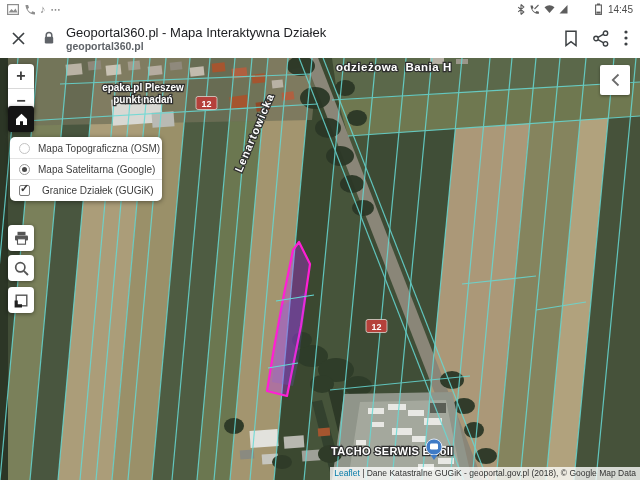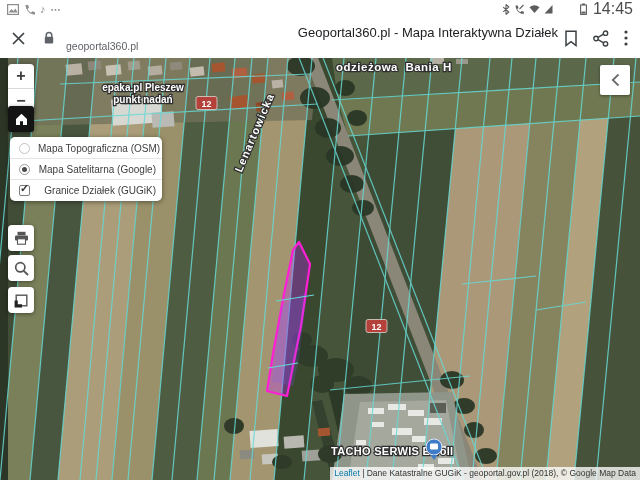--- a/index.html
+++ b/index.html
@@ -5,31 +5,31 @@
   html,body{margin:0;padding:0;}
   body{width:640px;height:480px;overflow:hidden;position:relative;background:#fff;
        font-family:"Liberation Sans",sans-serif;-webkit-font-smoothing:antialiased;}
 
   
   .status-bar{position:absolute;top:0;left:0;width:640px;height:18px;background:#fff;
     display:flex;align-items:center;justify-content:space-between;padding:0 7px;box-sizing:border-box;}
   .sb-group{display:flex;align-items:center;gap:5px;color:#8d8d8d;font-size:10px;}
   .sb-right{color:#5d5d5d;font-size:9.5px;gap:4px;}
   .sb-right svg{display:block}
-  .sb-time{color:#4c4c4c;font-size:16px;margin-left:2px;}
+  .sb-time{color:#4c4c4c;font-size:10px;margin-left:2px;}
   .sb-batt-txt{color:#4c4c4c;margin-top:28px;}
 
   
   .header{position:absolute;top:18px;left:0;width:640px;height:40px;background:#fff;
     display:flex;align-items:center;}
   .hdr-close{width:36px;display:flex;justify-content:center;cursor:pointer;}
   .hdr-lockwrap{width:26px;display:flex;justify-content:center;}
   .hdr-text{flex:1;min-width:0;padding-left:4px;}
-  .hdr-title{font-size:13px;color:#202124;line-height:15px;white-space:nowrap;overflow:hidden;text-align:right;}
-  .hdr-url{font-size:10.5px;color:#5f6368;line-height:12px;}
+  .hdr-title{font-size:13px;color:#202124;line-height:15px;white-space:nowrap;overflow:hidden;}
+  .hdr-url{font-size:10.5px;color:#5f6368;line-height:12px;font-weight:bold;}
   .hdr-actions{display:flex;align-items:center;gap:15px;padding:0 12px 0 6px;}
   .hdr-actions>div{display:flex;align-items:center;justify-content:center;}
 
   
   .map-container{position:absolute;top:58px;left:0;width:640px;height:422px;background:#4c573c;overflow:hidden;}
   .map-svg{position:absolute;top:0;left:0;}
   svg text{white-space:pre;}
   .halo{paint-order:stroke;stroke:#2e2e2e;stroke-width:2.4px;fill:#fff;
         font-family:"Liberation Sans",sans-serif;font-weight:bold;}
 
@@ -49,21 +49,21 @@
   .search-btn{left:8px;top:197px;}
   .frame-btn{left:8px;top:229px;}
   .chevron-btn{position:absolute;left:600px;top:7px;width:30px;height:30px;background:#fff;
        border-radius:2px;box-shadow:0 1px 3px rgba(0,0,0,.4);display:flex;align-items:center;
        justify-content:center;cursor:pointer;}
 
   
   .layers-panel{position:absolute;left:10px;top:79px;width:152px;background:#fff;border-radius:5px;
        box-shadow:0 1px 5px rgba(0,0,0,.45);padding:1px 0;}
   .layer-row{height:20px;display:flex;align-items:center;gap:8px;padding:0 6px 0 9px;
-       border-bottom:1px solid #e4e4e4;cursor:pointer;justify-content:space-between;}
+       border-bottom:1px solid #e4e4e4;cursor:pointer;}
   .layer-row:last-child{border-bottom:none;gap:12px;}
   .layer-label{font-size:10px;color:#3d3d3d;white-space:nowrap;}
   .radio{width:11px;height:11px;border:1.5px solid #c3c3c3;border-radius:50%;box-sizing:border-box;flex:none;
        display:flex;align-items:center;justify-content:center;}
   .radio.checked{border-color:#9a9a9a;}
   .radio.checked::after{content:"";width:5px;height:5px;border-radius:50%;background:#4a4a4a;}
   .checkbox{width:11px;height:11px;border:1.5px solid #7e7e7e;border-radius:2px;box-sizing:border-box;
        flex:none;position:relative;}
   .checkbox.checked::after{content:"\2713";position:absolute;top:-4px;left:0px;font-size:11px;
        font-weight:bold;color:#3a3a3a;}

